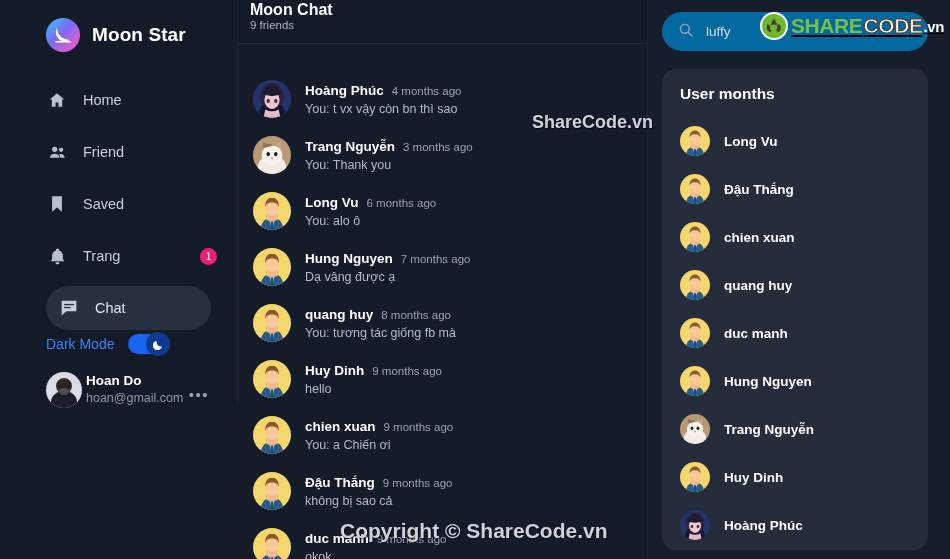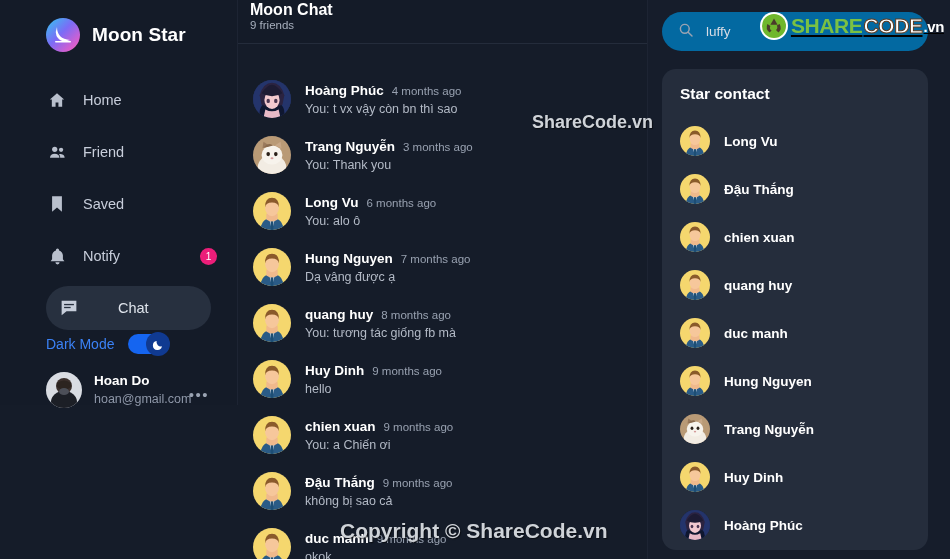--- a/index.html
+++ b/index.html
@@ -75,21 +75,20 @@
   .nav-label {
     color: #c8cedb;
     font-size: 14.5px;
   }
   .nav-item.active {
     background: #27303f;
     margin-left: 46px;
     margin-right: 26px;
     padding-left: 12px;
     height: 44px;
-    gap: 23px;
   }
   .nav-item.active .nav-label { color: #dfe4ec; }
   .badge {
     position: absolute;
     right: -4px;
     width: 17px; height: 17px;
     border-radius: 50%;
     background: #ec1e79;
     color: #fff;
     font-size: 10px;
@@ -118,23 +117,23 @@
   .toggle .knob {
     position: absolute;
     right: -2px; top: -2px;
     width: 24px; height: 24px;
     border-radius: 50%;
     background: #103a91;
     display: flex; align-items: center; justify-content: center;
   }
   .profile-row {
     display: flex;
-    align-items: center;
+    align-items: flex-start;
     padding: 0 0 0 46px;
-    gap: 12px;
+    gap: 4px;
     position: relative;
   }
   .avatar {
     border-radius: 50%;
     overflow: hidden;
     flex: 0 0 auto;
     position: relative;
     background: #2a3242;
   }
   .profile-avatar { width: 36px; height: 36px; }
@@ -333,21 +332,21 @@
         <span class="nav-label">Saved</span>
       </div>
 
       <div class="nav-item">
         <span class="ico">
           <svg width="17" height="19" viewBox="0 0 22 24" fill="#b9c0cd">
             <path d="M11 1.6a2 2 0 0 1 2 2v.7c3.1.8 5 3.4 5 6.8v4.3l1.9 2.6H2.1L4 15.4v-4.3c0-3.4 1.9-6 5-6.8v-.7a2 2 0 0 1 2-2z"></path>
             <path d="M8.3 19.6h5.4a2.7 2.7 0 0 1-5.4 0z"></path>
           </svg>
         </span>
-        <span class="nav-label">Notify</span>
+        <span class="nav-label">Trang</span>
         <span class="badge">1</span>
       </div>
 
       <div class="nav-item active">
         <span class="ico">
           <svg width="18" height="18" viewBox="0 0 22 22" fill="#c7cedb">
             <path d="M2 2h18v13H8l-6 5z"></path>
             <rect x="5" y="6" width="12" height="1.6" fill="#27303f"></rect>
             <rect x="5" y="9.6" width="8" height="1.6" fill="#27303f"></rect>
           </svg>
@@ -571,21 +570,21 @@
       <span>
         <svg width="16" height="16" viewBox="0 0 20 20" fill="none" stroke="#9aa3b2" stroke-width="1.8">
           <circle cx="8.5" cy="8.5" r="5.5"></circle>
             <line x1="12.7" y1="12.7" x2="17.5" y2="17.5" stroke-linecap="round"></line>
         </svg>
       </span>
       <input class="search-input" value="luffy" placeholder="Search" style="">
     </div>
 
     <div class="contact-card">
-      <div class="contact-card-title">Star contact</div>
+      <div class="contact-card-title">User months</div>
       <div id="contact-list">
           <div class="contact-row">
             <div class="avatar contact-avatar"><svg width="30" height="30" viewBox="0 0 40 40">
                 <rect width="40" height="40" fill="#f5d76e"></rect>
                 <path d="M8 40 q0-10 8-12.5 l4-1.5 4 1.5 Q32 30 32 40z" fill="#2a5b86"></path>
                 <path d="M16.5 26.5 L20 40 l3.5-13.5 -3.5-1.6z" fill="#f3f4f6"></path>
                 <rect x="18.6" y="26" width="2.8" height="14" fill="#1d4e74"></rect>
                 <path d="M14 23 h12 v6 q-6 4-12 0z" fill="#f0b98c"></path>
                 <ellipse cx="20" cy="17" rx="7.2" ry="8.4" fill="#f6c79b"></ellipse>
                 <path d="M12.6 16 q0-10 7.4-10 t7.4 10 q-1 -5-7.4-5 t-7.4 5z" fill="#8a5a2b"></path>

